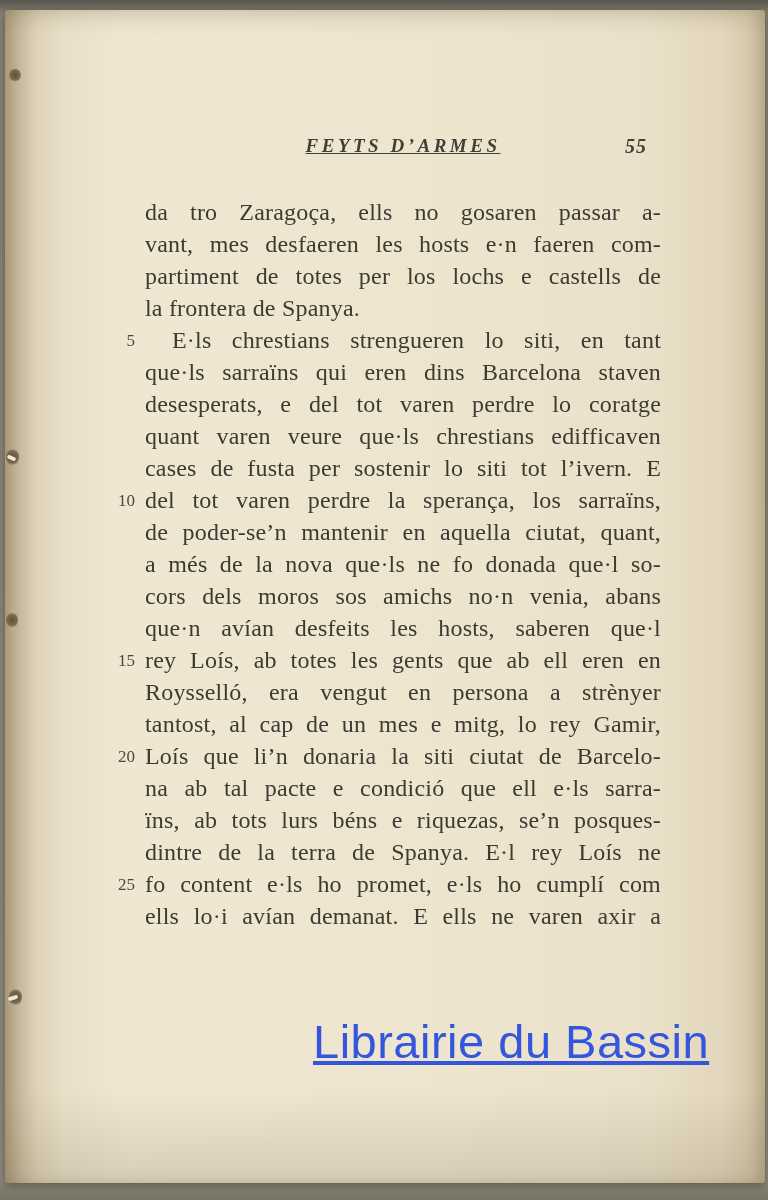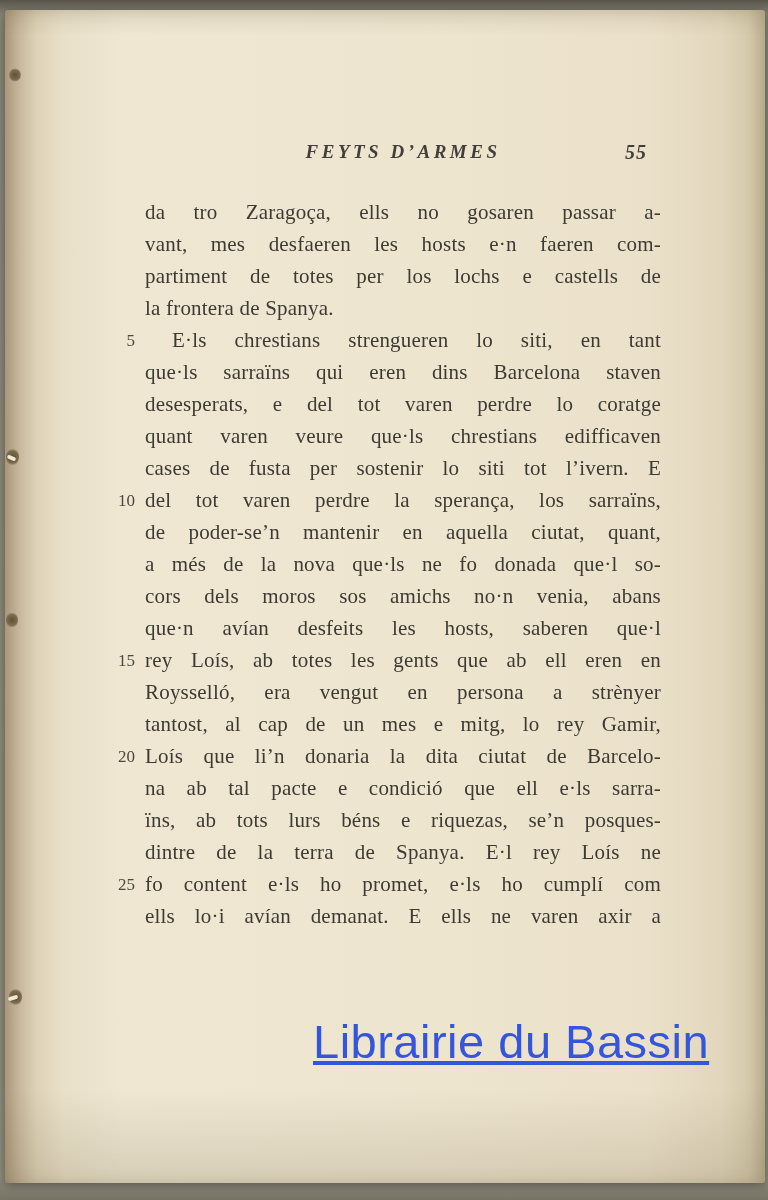--- a/index.html
+++ b/index.html
@@ -20,41 +20,42 @@
   .stitch{position:absolute;border-radius:50%;background:radial-gradient(circle,#5f5138 0%,#7d6c4e 55%,rgba(125,108,78,0) 75%);}
   .s1{left:4px;top:58px;width:12px;height:14px;}
   .s2{left:1px;top:438px;width:13px;height:18px;}
   .s3{left:1px;top:602px;width:12px;height:16px;}
   .s4{left:4px;top:978px;width:13px;height:18px;}
   .thread{position:absolute;background:#efe9da;border-radius:2px;box-shadow:0 1px 1px rgba(90,75,45,.4);}
   .t1{left:2px;top:446px;width:9px;height:4px;transform:rotate(24deg);}
   .t2{left:3px;top:986px;width:10px;height:4px;transform:rotate(-18deg);}
 
   .running-header{
-    position:absolute;left:140px;top:131px;width:516px;height:26px;
+    position:absolute;left:140px;top:125px;width:516px;height:26px;
     color:#413f38;
+    text-decoration:underline;
   }
   .header-title{
     display:block;text-align:center;
     font-style:italic;font-size:19px;letter-spacing:3.5px;font-weight:600;
   }
   .page-number{
     position:absolute;right:14px;top:0;
     font-style:italic;font-size:20px;letter-spacing:1px;font-weight:600;
   }
 
   .text-block{position:absolute;left:140px;top:186px;width:516px;color:#3c3a33;}
   .line{position:relative;height:32px;}
   .lineno{
     position:absolute;left:-46px;top:0;width:36px;height:32px;
     text-align:right;font-size:17px;line-height:34px;color:#4a4840;
   }
   .linetext{
     display:block;width:100%;height:32px;overflow:hidden;
-    font-size:21px;line-height:32px;letter-spacing:0.2px;
+    font-size:24px;line-height:32px;letter-spacing:0.2px;
     text-align:justify;text-align-last:justify;
   }
   .linetext.nojust{text-align:right;text-align-last:left;}
   .linetext.indent{text-indent:27px;}
 
   .watermark{
     position:absolute;left:308px;top:1004px;
     font-family:"Liberation Sans", sans-serif;
     font-size:47px;letter-spacing:0.5px;white-space:nowrap;
     opacity:0.95;
@@ -143,21 +144,21 @@
         <div class="line">
           <span class="lineno"></span>
           <span class="linetext">Roysselló, era vengut en persona a strènyer</span>
         </div>
         <div class="line">
           <span class="lineno"></span>
           <span class="linetext">tantost, al cap de un mes e mitg, lo rey Gamir,</span>
         </div>
         <div class="line">
           <span class="lineno">20</span>
-          <span class="linetext">Loís que li’n donaria la dita ciutat de Barcelo-</span>
+          <span class="linetext">Loís que li’n donaria la siti ciutat de Barcelo-</span>
         </div>
         <div class="line">
           <span class="lineno"></span>
           <span class="linetext">na ab tal pacte e condició que ell e·ls sarra-</span>
         </div>
         <div class="line">
           <span class="lineno"></span>
           <span class="linetext">ïns, ab tots lurs béns e riquezas, se’n posques-</span>
         </div>
         <div class="line">

